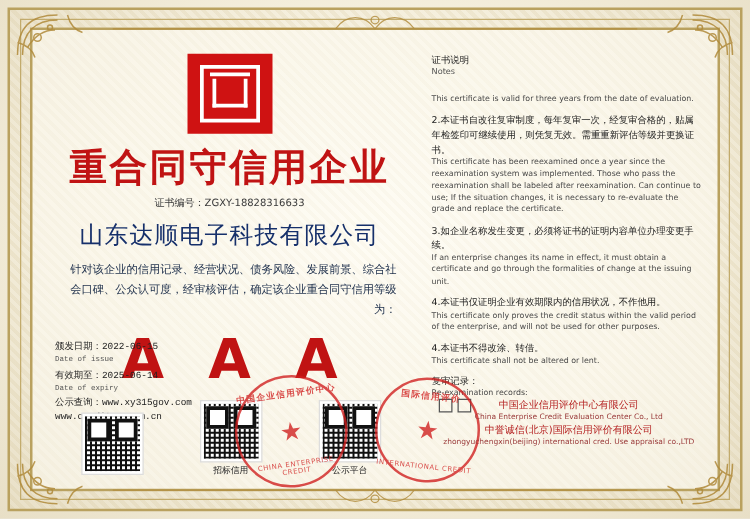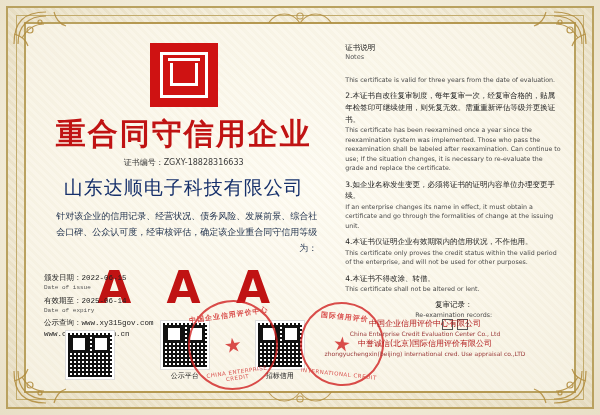--- a/index.html
+++ b/index.html
@@ -129,21 +129,21 @@
   .qr:before{left:2px;top:2px;}
   .qr:after{right:2px;top:2px;}
   .qr-label{font-size:7px;color:#222;margin-top:2px;}
 
   
   .r-head{font-size:7.5px;color:#222;line-height:1.5;margin-bottom:12px;}
   .r-head .en{color:#555;font-size:6.5px;}
   .r-block{margin-bottom:6px;}
   .r-cn{font-size:7.5px;color:#1d1d1d;line-height:1.55;}
   .r-en{font-size:6.3px;color:#4a4a4a;line-height:1.5;}
-  .reexam{margin-top:4px;font-size:7.5px;color:#1d1d1d;text-align:center;}
+  .reexam{margin-top:4px;font-size:7.5px;color:#1d1d1d;}
   .boxes{display:inline-block;margin-left:6px;}
   .boxes i{
     display:inline-block;width:9px;height:9px;border:1px solid #555;margin-right:4px;
     vertical-align:middle;
   }
 
   
   .stamp{
     position:absolute;border-radius:50%;border:2px solid #d01d1d;
     color:#d01d1d;opacity:.78;transform:rotate(-8deg);
@@ -158,21 +158,21 @@
   }
   .stamp .arc2{
     position:absolute;left:0;right:0;bottom:7px;text-align:center;
     font-size:5.5px;letter-spacing:.5px;
   }
   #stamp-left{left:188px;top:300px;width:86px;height:86px;}
   #stamp-right{left:300px;top:302px;width:80px;height:80px;transform:rotate(6deg);}
 
   .org-lines{
     position:absolute;left:300px;top:318px;width:250px;text-align:center;
-    font-size:8px;color:#b42020;line-height:1.45;
+    font-size:8px;color:#b42020;line-height:1.45;padding-left:30px;
   }
   .org-lines .en{font-size:6px;color:#9a3a3a;}
 </style>
 </head>
 <body>
 
 <div id="cert">
 
   <div class="frame-outer"></div>
   <div class="frame-mid"></div>
@@ -279,25 +279,25 @@
         </div>
       </div>
 
       <div class="qr-row">
         <div class="qr-item">
           <div class="qr"></div>
           <div class="qr-label"></div>
         </div>
         <div class="qr-item">
           <div class="qr"></div>
-          <div class="qr-label">公示平台</div>
+          <div class="qr-label">招标信用</div>
         </div>
         <div class="qr-item">
           <div class="qr"></div>
-          <div class="qr-label">招标信用</div>
+          <div class="qr-label">公示平台</div>
         </div>
       </div>
 
     </div>
 
     <div class="right">
       <div class="r-head">
         <div>证书说明</div>
         <div class="en">Notes</div>
       </div>

